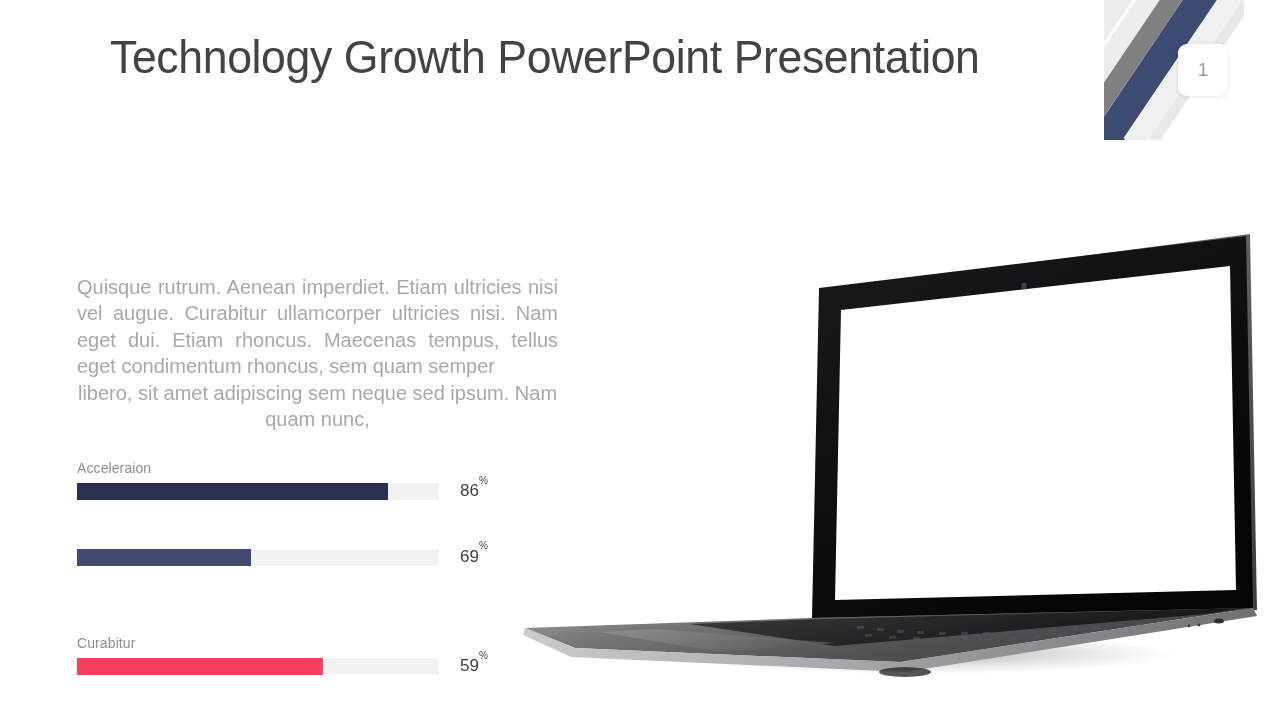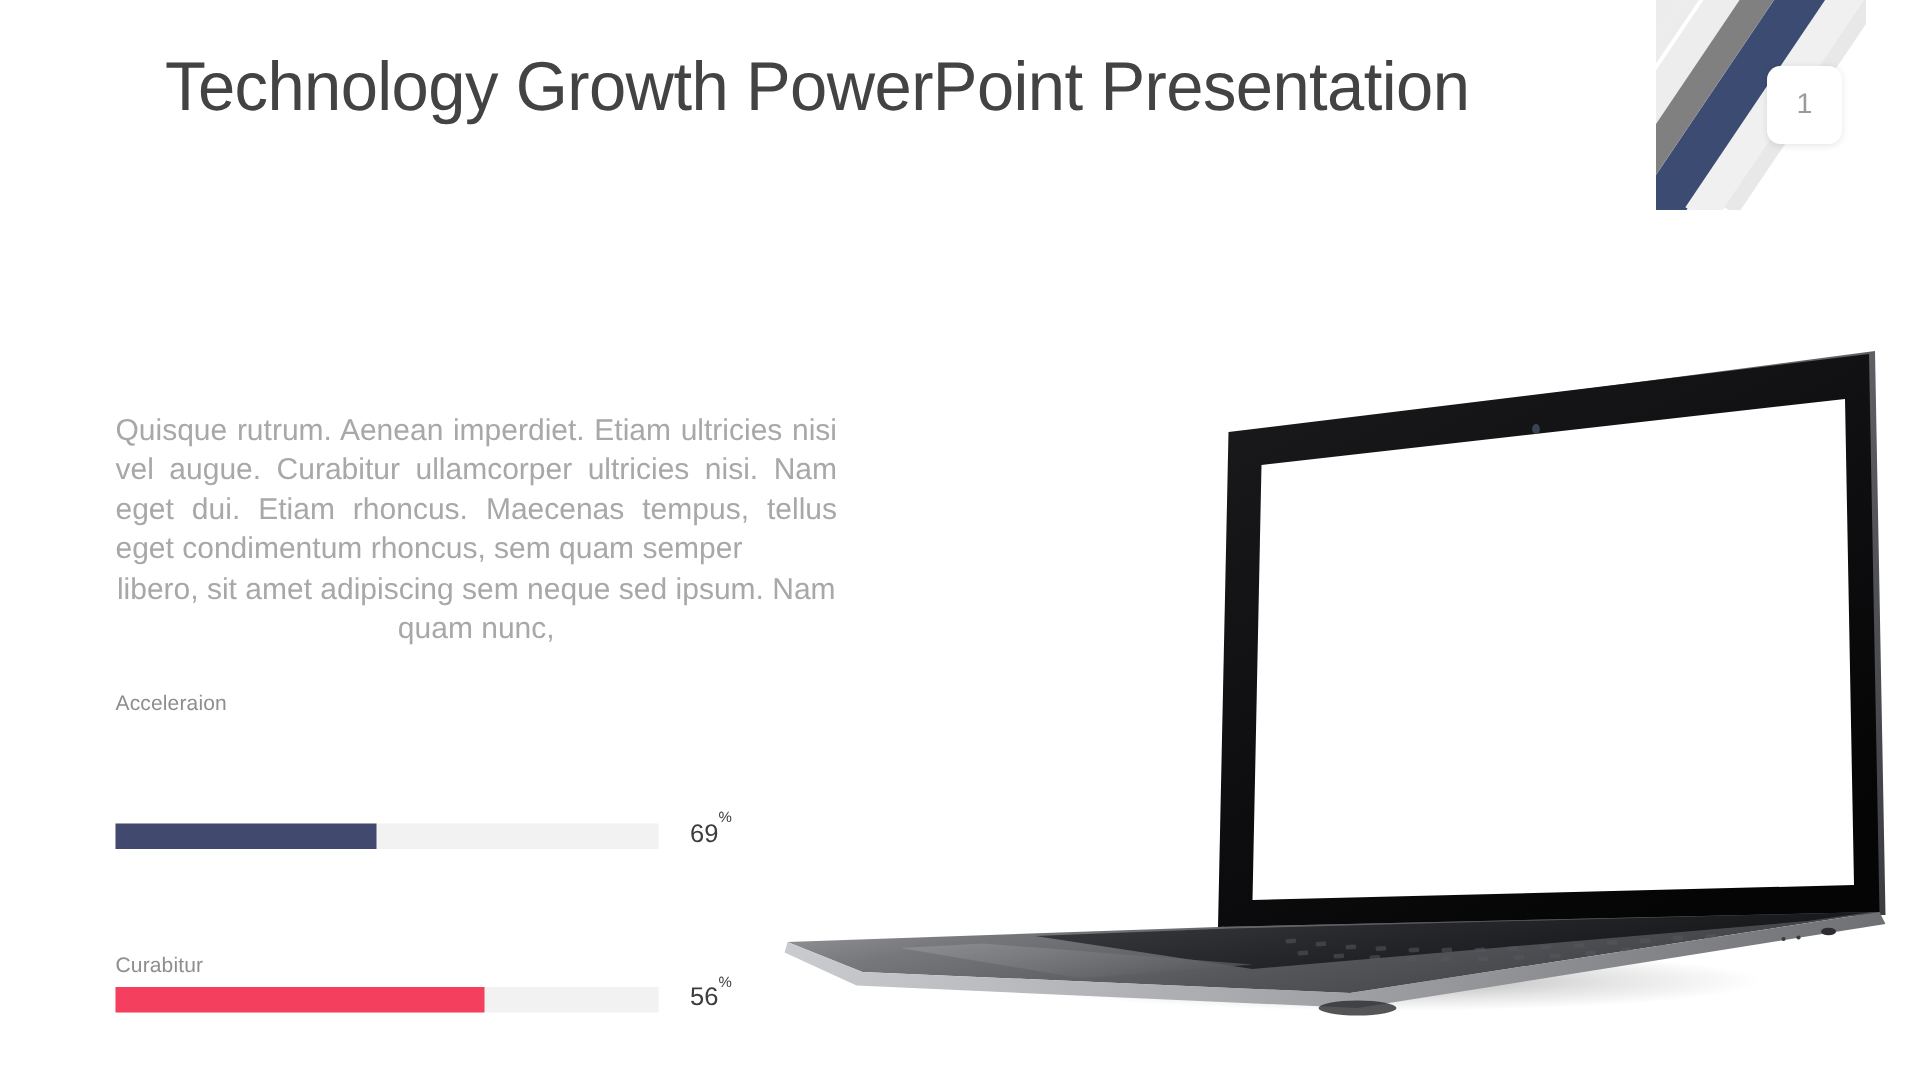--- a/index.html
+++ b/index.html
@@ -101,38 +101,44 @@
 
   <div class="body-copy">
     <span>Quisque rutrum. Aenean imperdiet. Etiam ultricies nisi vel augue. Curabitur ullamcorper ultricies nisi. Nam eget dui. Etiam rhoncus. Maecenas tempus, tellus eget condimentum rhoncus, sem quam semper</span>
     <span class="last">libero, sit amet adipiscing sem neque sed ipsum. Nam quam nunc,</span>
   </div>
 
   <div class="stats">
 
     <div class="stat">
       <div class="stat-label">Acceleraion</div>
+      <div class="stat-row">
+        <div class="stat-track">
+          <div class="stat-fill" id="fill0" style="width: 86%; background: rgb(43, 48, 80);"></div>
+        </div>
+        <div class="stat-value"><span>86</span><sup>%</sup></div>
+      </div>
     </div>
 
     <div class="stat">
       <div class="stat-row">
         <div class="stat-track">
           <div class="stat-fill" id="fill1" style="width: 48%; background: rgb(66, 73, 110);"></div>
         </div>
         <div class="stat-value"><span>69</span><sup>%</sup></div>
       </div>
     </div>
 
     <div class="stat">
       <div class="stat-label">Curabitur</div>
       <div class="stat-row">
         <div class="stat-track">
           <div class="stat-fill" id="fill2" style="width: 68%; background: rgb(244, 63, 94);"></div>
         </div>
-        <div class="stat-value"><span>56</span><sup>%</sup></div>
+        <div class="stat-value"><span>59</span><sup>%</sup></div>
       </div>
     </div>
 
   </div>
 
   <div class="laptop">
     <svg viewBox="0 0 760 462" xmlns="http://www.w3.org/2000/svg">
       <defs>
         <linearGradient id="baseTop" x1="0" y1="0" x2="1" y2="0.35">
           <stop offset="0" stop-color="#9d9fa2"></stop>

